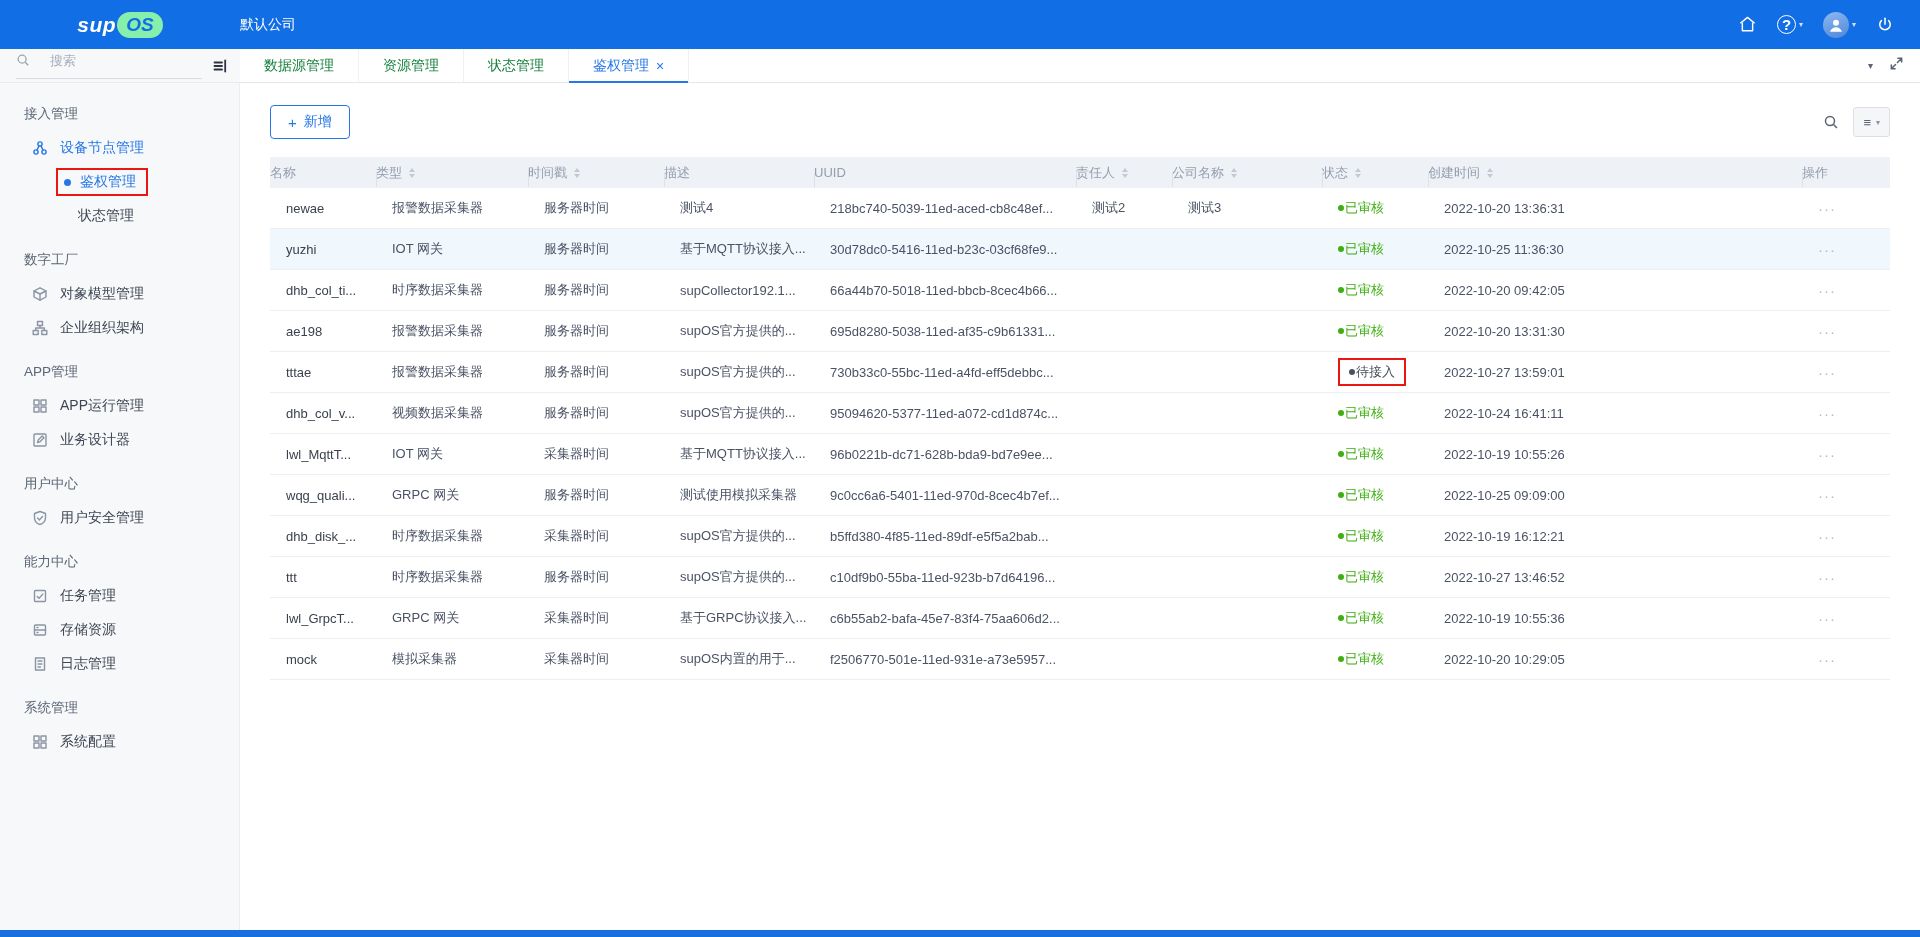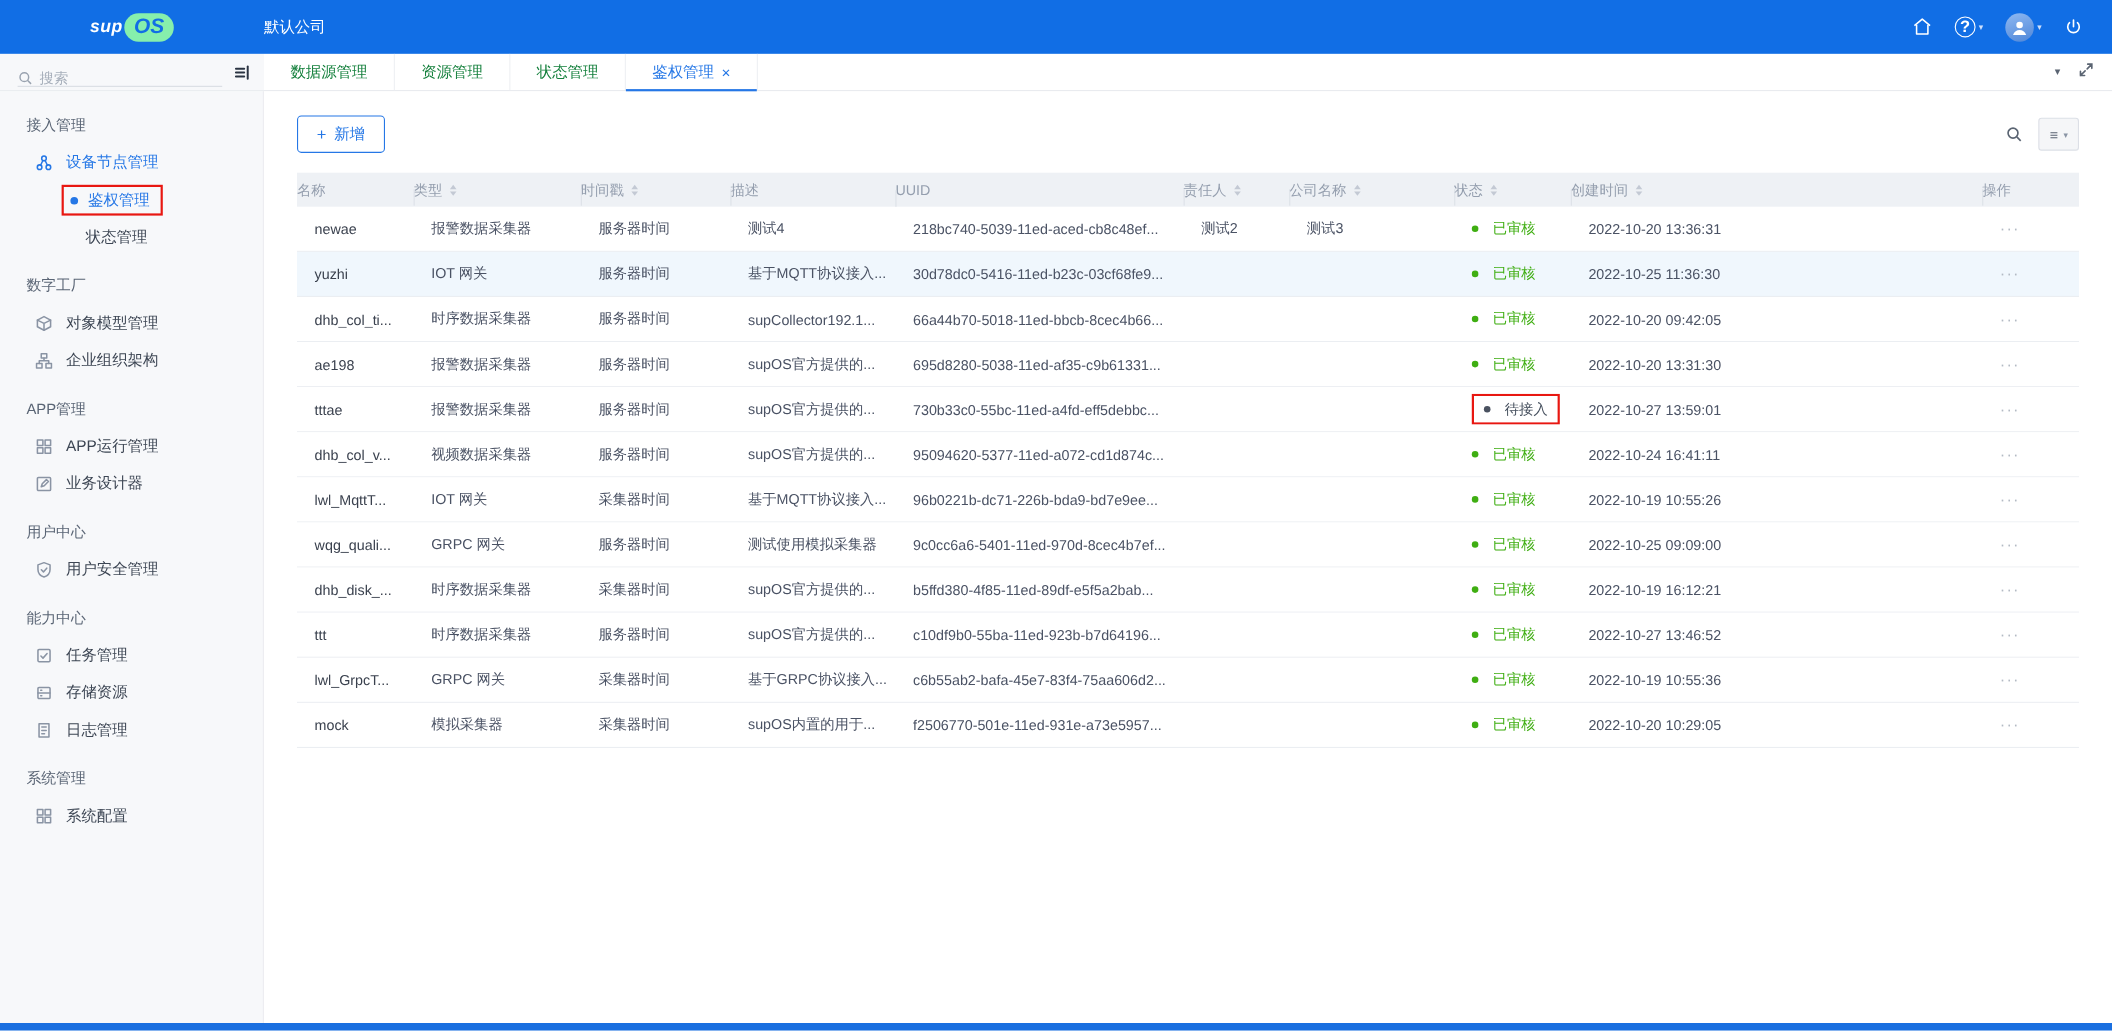--- a/index.html
+++ b/index.html
@@ -3,38 +3,38 @@
 <meta charset="utf-8">
 <style>
   * { margin:0; padding:0; box-sizing:border-box; }
   html,body { width:1920px; height:937px; overflow:hidden; background:#fff;
     font-family:"Liberation Sans","DejaVu Sans",sans-serif; }
   body { position:relative; }
 
   
   .topbar { height:49px; background:#116ee5; display:flex; align-items:center; color:#fff; }
   .logo-area { width:240px; display:flex; align-items:center; justify-content:center; gap:1px; }
-  .logo-sup { font-size:16px; font-weight:bold; font-style:italic; color:#fff; letter-spacing:.5px; }
+  .logo-sup { font-size:21px; font-weight:bold; font-style:italic; color:#fff; letter-spacing:.5px; }
   .logo-os { background:#86efac; color:#116ee5; font-size:19px; font-weight:bold; font-style:italic;
     border-radius:14px; padding:2px 9px; }
   .company { font-size:14px; color:#fff; }
   .topbar-right { margin-left:auto; display:flex; align-items:center; gap:20px; padding-right:26px; }
   .tb-icon { display:inline-flex; align-items:center; gap:3px; cursor:pointer; }
   .tb-icon svg { display:block; }
   .caret { font-size:8px; color:#cfe0fb; }
   .help-q { font-size:15px; font-weight:bold; border:1.5px solid #fff; border-radius:50%;
     width:19px; height:19px; display:inline-flex; align-items:center; justify-content:center; }
   .avatar { width:26px; height:26px; border-radius:50%; background:linear-gradient(160deg,#8fb9f2,#4e86d8);
     display:inline-flex; align-items:center; justify-content:center; overflow:hidden; }
 
   
   .subbar { height:34px; display:flex; }
   .search-area { width:240px; background:#f7f8fa; display:flex; align-items:center;
     padding:0 12px 0 16px; border-bottom:1px solid #e7eaee; }
-  .search-box { flex:1; display:flex; align-items:flex-end; gap:6px; border-bottom:1px solid #d9dde3;
+  .search-box { flex:1; display:flex; align-items:flex-start; gap:20px; border-bottom:1px solid #d9dde3;
     height:26px; margin-right:10px; color:#9aa3b0; }
   .search-box input { border:none; outline:none; background:transparent; font-size:13px; width:110px;
     color:#3d4654; font-family:inherit; }
   .search-box input::placeholder { color:#a6aeba; }
   .collapse-btn { color:#2b3442; cursor:pointer; display:flex; }
   .tabbar { flex:1; background:#fff; border-bottom:1px solid #e4e7ec; display:flex; align-items:stretch; }
   .tab { display:flex; align-items:center; gap:7px; padding:0 24px; font-size:14px; color:#15803d;
     border-right:1px solid #eef0f3; cursor:pointer; position:relative; }
   .tab.active { color:#2577e6; }
   .tab.active::after { content:""; position:absolute; left:0; right:0; bottom:-1px; height:2px; background:#2577e6; }
@@ -78,21 +78,21 @@
   .th:not(:first-child)::before { content:""; position:absolute; left:0; top:8px; height:15px; width:1px; background:#dde1e8; }
   .sorter { display:inline-flex; flex-direction:column; gap:2px; margin-left:7px; }
   .sorter i { width:0; height:0; border-left:3.5px solid transparent; border-right:3.5px solid transparent; display:block; }
   .sorter .up { border-bottom:4px solid #c3c9d4; }
   .sorter .down { border-top:4px solid #c3c9d4; }
   .trow { display:grid; grid-template-columns:var(--cols); height:41px; align-items:center;
     border-bottom:1px solid #ebeef2; background:#fff; }
   .trow.highlighted { background:#f0f7fd; }
   .td { font-size:13px; color:#4a5264; padding-left:16px; white-space:nowrap; overflow:hidden; }
   .td.cell-name { color:#3a414e; }
-  .status { display:inline-flex; align-items:center; gap:13px; }
+  .status { display:inline-flex; align-items:center; gap:1px; }
   .status .dot { width:6px; height:6px; border-radius:50%; }
   .status.approved { color:#3fae12; } .status.approved .dot { background:#3fae12; }
   .status.pending { color:#46505e; } .status.pending .dot { background:#4a5260; }
   .status-annotation { display:inline-flex; border:2px solid #e81711; padding:3px 9px; }
   .cell-action { color:#b3bac4; font-size:15px; letter-spacing:1px; cursor:pointer; }
 
   .bottom-accent-bar { position:absolute; left:0; bottom:0; width:1920px; height:7px; background:#1a6fe0; }
 </style>
 </head>
 <body>
@@ -475,21 +475,21 @@
                 <span>已审核</span>
               </span></div>
             <div class="td cell-created">2022-10-24 16:41:11</div>
             <div class="td cell-action">···</div>
           </div>
           <div class="trow">
             <div class="td cell-name">lwl_MqttT...</div>
             <div class="td cell-type">IOT 网关</div>
             <div class="td cell-timestamp">采集器时间</div>
             <div class="td cell-description">基于MQTT协议接入...</div>
-            <div class="td cell-uuid">96b0221b-dc71-226b-bda9-bd7e9ee...</div>
+            <div class="td cell-uuid">96b0221b-dc71-628b-bda9-bd7e9ee...</div>
             <div class="td cell-owner"></div>
             <div class="td cell-company"></div>
             <div class="td cell-status"><span class="status approved">
                 <span class="dot"></span>
                 <span>已审核</span>
               </span></div>
             <div class="td cell-created">2022-10-19 10:55:26</div>
             <div class="td cell-action">···</div>
           </div>
           <div class="trow">

